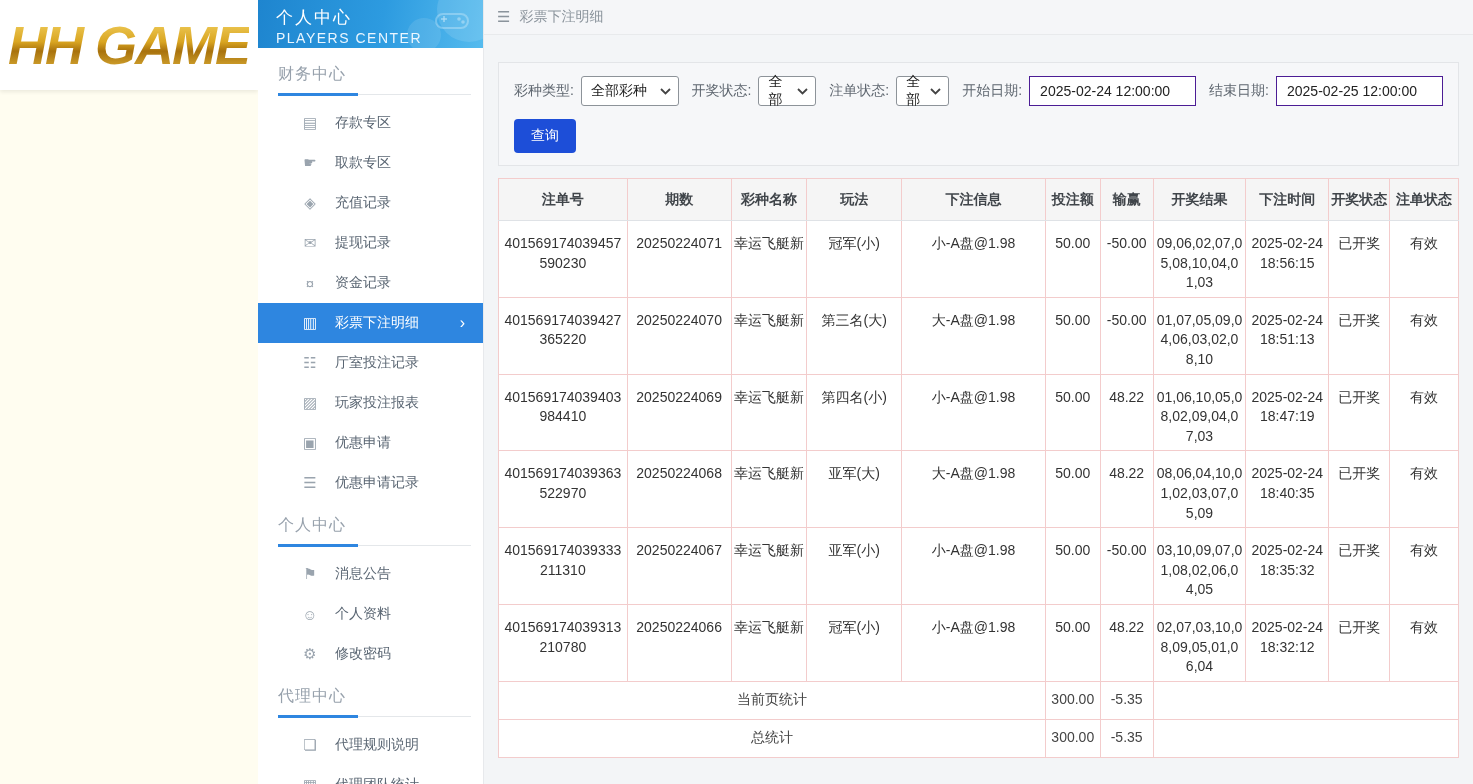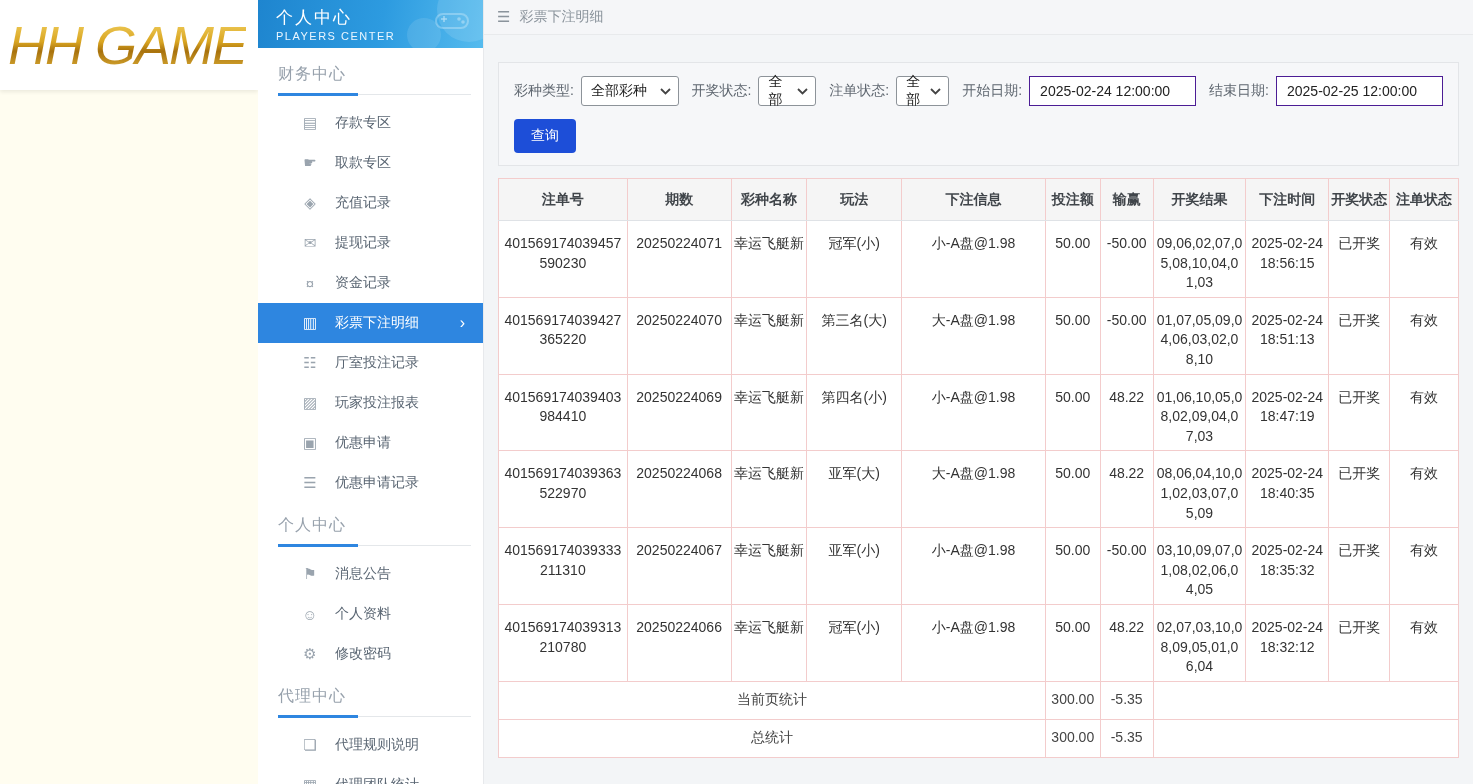--- a/index.html
+++ b/index.html
@@ -10,36 +10,36 @@
   body{
     font-family:"Liberation Sans","DejaVu Sans",sans-serif;
     display:flex; background:#fffdf0; color:#333; font-size:14px;
   }
 
   
   .left-strip{width:258px; flex:0 0 258px; background:#fffdf0;}
   .logo-bar{height:90px; background:#fff; overflow:hidden; display:flex; align-items:center;
             box-shadow:0 2px 4px rgba(0,0,0,.08); white-space:nowrap;}
   .logo-text{
-    font-size:54px; font-style:italic; font-weight:normal; letter-spacing:-2px; padding-left:8px;
+    font-size:54px; font-style:italic; font-weight:bold; letter-spacing:-2px; padding-left:8px;
     background:linear-gradient(180deg,#f7d96d 0%, #d9a521 45%, #a8720d 60%, #e8bc3f 100%);
     -webkit-background-clip:text; background-clip:text; color:transparent;
   }
 
   
   .sidebar{width:226px; flex:0 0 226px; background:#fff; border-right:1px solid #e7e9ec;
            display:flex; flex-direction:column; overflow:hidden;}
   .sb-header{height:48px; flex:0 0 48px; position:relative; overflow:hidden; padding:6px 0 0 18px;
     background:linear-gradient(100deg,#1e85cf 0%, #2d9be0 55%, #55bbee 100%);}
   .sb-header::before{content:""; position:absolute; right:-18px; top:-22px; width:64px; height:64px;
     border-radius:50%; background:rgba(255,255,255,.12);}
   .sb-header::after{content:""; position:absolute; right:42px; top:18px; width:34px; height:34px;
     border-radius:50%; background:rgba(255,255,255,.10);}
   .sb-title{color:#fff; font-size:17px; letter-spacing:2px;}
-  .sb-subtitle{color:#eaf6ff; font-size:11px; letter-spacing:1.5px; margin-top:1px;}
+  .sb-subtitle{color:#eaf6ff; font-size:14px; letter-spacing:1.5px; margin-top:1px;}
   .sb-gamepad{position:absolute; right:14px; top:10px; opacity:.55;}
   .sb-body{flex:1; overflow:hidden; padding-top:4px;}
   .sb-section-title{font-size:16px; color:#97a1ac; padding:12px 0 0 20px; letter-spacing:1px;}
   .sb-underline{height:1px; background:#e4e7ea; margin:9px 12px 8px 20px; position:relative;}
   .sb-underline::before{content:""; position:absolute; left:0; top:-1px; width:80px; height:3px; background:var(--accent);}
   .sb-item{height:40px; display:flex; align-items:center; padding-left:42px; color:#5a6673; cursor:pointer; position:relative;}
   .sb-item .sb-icon{width:20px; margin-right:15px; color:#9aa4ae; font-size:15px; text-align:center;}
   .sb-item.active{background:var(--accent); color:#fff;}
   .sb-item.active .sb-icon{color:#fff;}
   .sb-arrow{position:absolute; right:18px; font-size:16px; color:#fff;}

